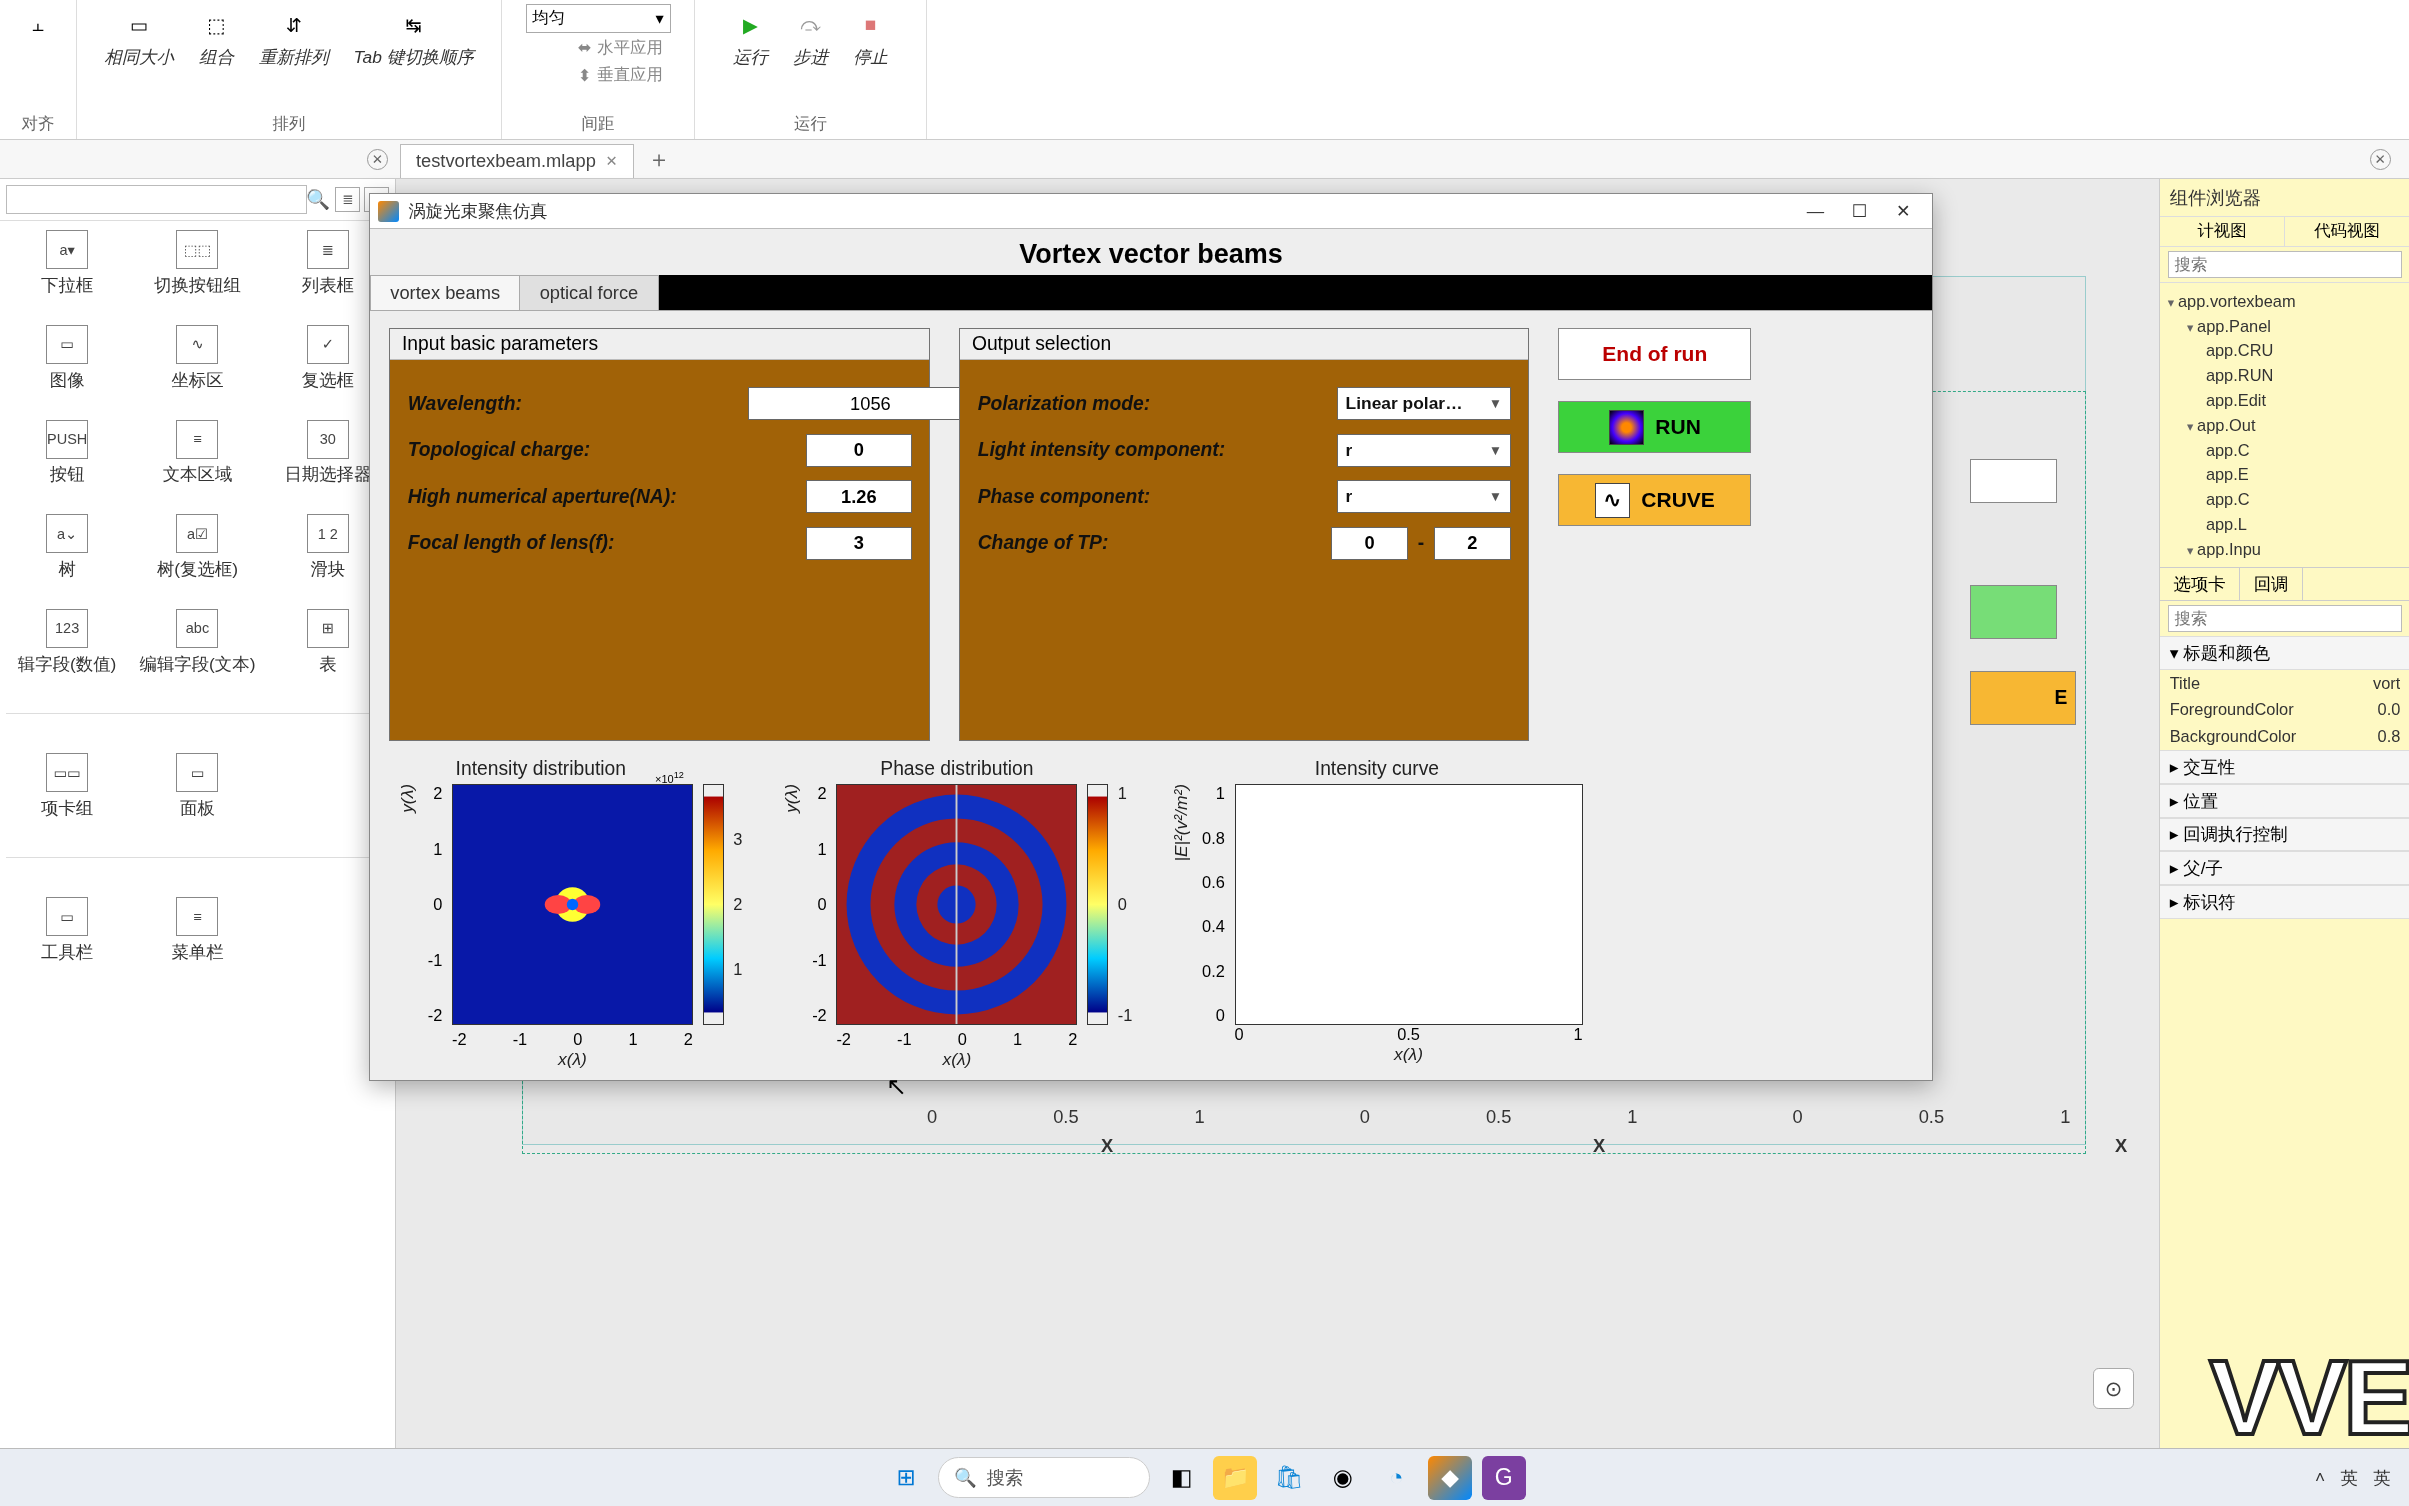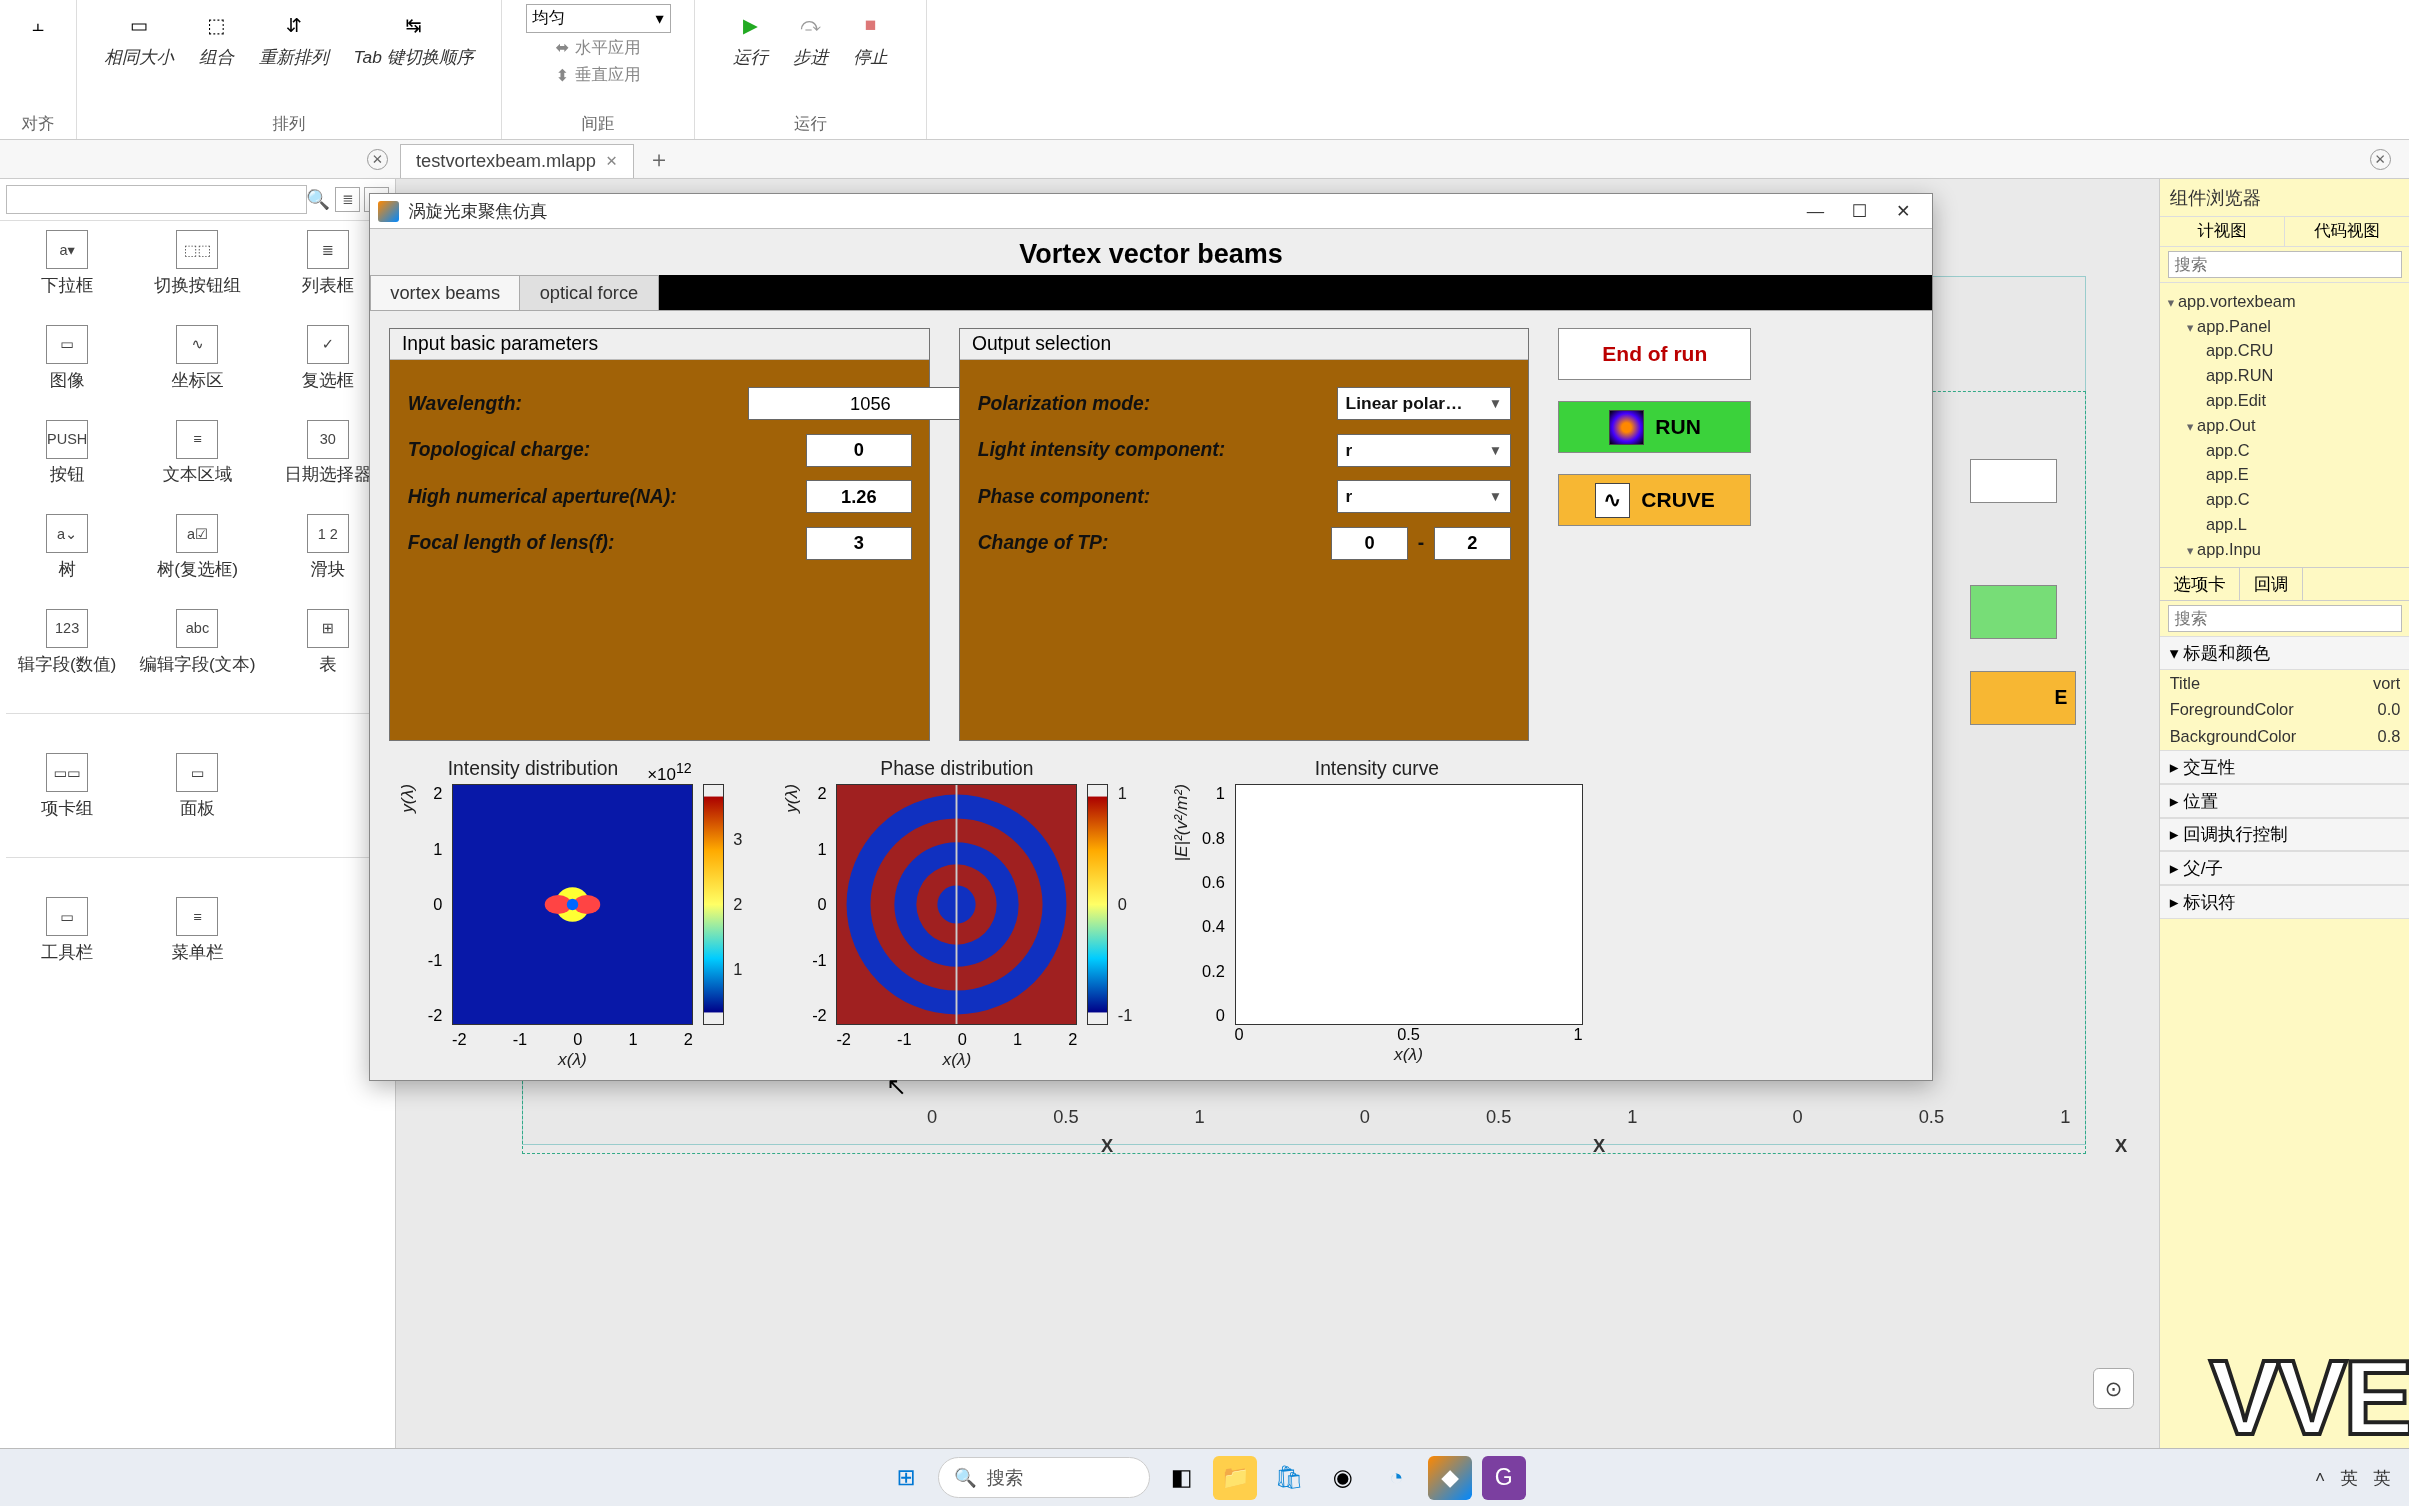--- a/index.html
+++ b/index.html
@@ -80,21 +80,21 @@
 
 .plots { display:flex; gap:39px; padding: 0 27px 9.7px; }
 .plot { display:flex; flex-direction:column; align-items:center; }
 .plot-title { font-size:19.3px; color:#222; margin-bottom:3.9px; }
 .plot-area { position:relative; }
 .axes-img { border:1px solid #333; }
 .xlabel, .ylabel { font-size:17.4px; font-style:italic; color:#222; }
 .ylabel { writing-mode: vertical-rl; transform: rotate(180deg); }
 .colorbar { width:21px; border:1px solid #333; }
 .cb-ticks { font-size:16.4px; color:#222; }
-.exp { font-size:17px; }
+.exp { font-size:11px; }
 .curve-box { width:348px; height:241px; background:#fff; border:1.9px solid #333; }
 
 
 .browser { width: 251px; background:#fef9c3; border-left:1px solid #ccc; display:flex; flex-direction:column; }
 .browser-head { padding:5.8px 9.7px; font-size:18.3px; color:#333; border-bottom:1px solid #ddd; }
 .browser-search { padding:3.9px 7.7px; border-bottom:1px solid #ddd; }
 .browser-search input { width:100%; height:27px; border:1px solid #bbb; padding:0 5.8px; font-size:16.4px; }
 .view-switch { display:flex; border-bottom:1px solid #ddd; }
 .view-switch div { flex:1; text-align:center; padding:3.9px 0; font-size:16.4px; border-right:1px solid #ddd; }
 .tree { padding:5.8px 3.9px; font-size:16.4px; color:#333; overflow:hidden; }
@@ -147,21 +147,21 @@
           <span>重新排列</span>
         </div>
       <div class="ribbon-btn">
           <div class="ico">↹</div>
           <span>Tab 键切换顺序</span>
         </div>
     </div>
     <div class="ribbon-label">排列</div>
   </div>
   <div class="ribbon-group" style="width:193px">
-    <div style="display:flex;flex-direction:column;gap:1.9px;align-items:center">
+    <div style="display:flex;flex-direction:column;gap:1.9px;align-items:flex-end">
       <div class="ribbon-combo">
           <span>均匀</span>
           <span>▾</span>
         </div>
       <div class="ribbon-small">
           <span>⬌</span>
           <span>水平应用</span>
         </div>
       <div class="ribbon-small">
           <span>⬍</span>

